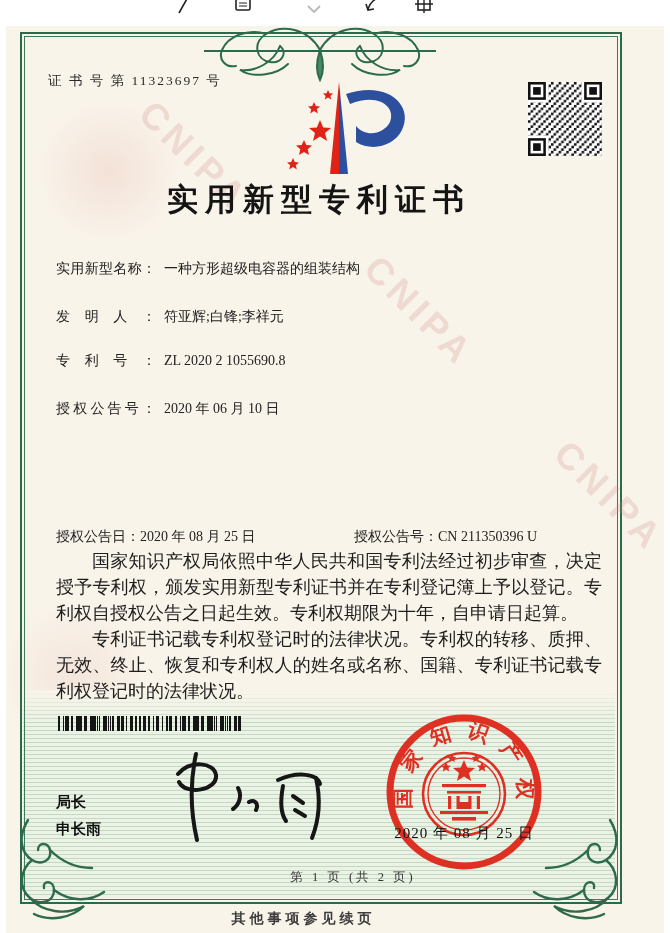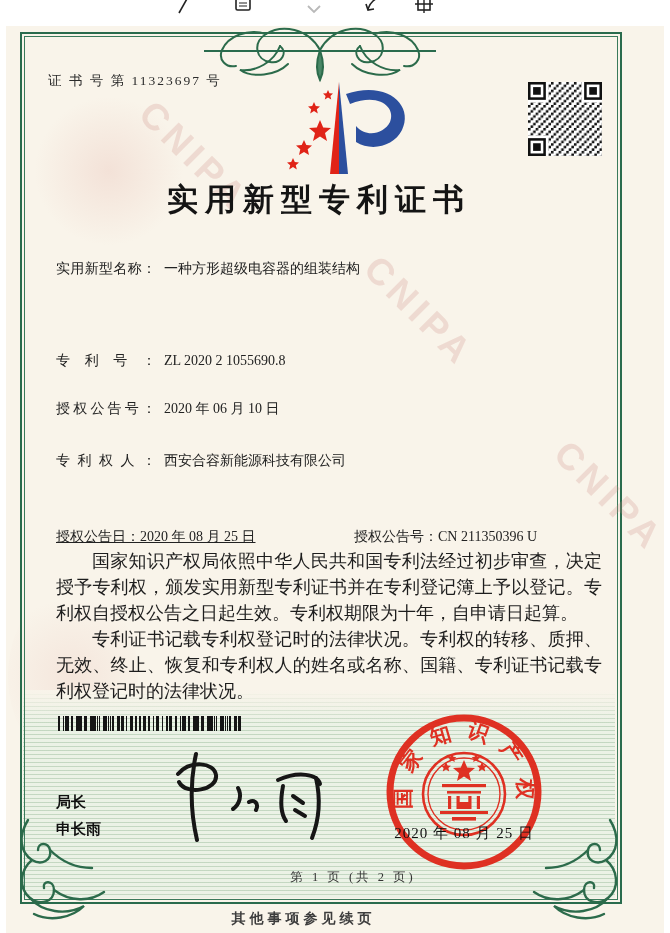--- a/index.html
+++ b/index.html
@@ -32,21 +32,21 @@
   .certno{left:42px;top:46px;font-size:13.5px;letter-spacing:2px;color:#2b2b2b;}
 
   .title{left:14px;top:153px;width:598px;text-align:center;font-size:31px;color:#141414;
     letter-spacing:7px;font-weight:600;}
 
   .row{left:50px;font-size:14px;color:#222;white-space:nowrap;}
   .f-label{display:inline-block;width:100px;text-align:justify;text-align-last:justify;}
   .f-value{margin-left:8px;}
   .addr-val{display:inline-block;margin-left:8px;width:436px;white-space:normal;line-height:24px;vertical-align:top;}
 
-  .grant-row{left:50px;top:502px;font-size:14px;color:#222;white-space:nowrap;text-decoration:underline;}
+  .grant-row{left:50px;top:502px;font-size:14px;color:#222;white-space:nowrap;}
   .grant-no{position:absolute;left:298px;top:0;white-space:nowrap;}
 
   .bodytext{left:50px;top:522px;width:546px;font-size:18px;line-height:26px;color:#1d1d1d;
     text-align:justify;}
   .bodytext p{margin:0;text-indent:2em;}
 
   .barcode{left:52px;top:690px;width:183px;height:15px;
     background:
       repeating-linear-gradient(90deg,#151515 0 2px,transparent 2px 5px,#151515 5px 6px,transparent 6px 9px),
       repeating-linear-gradient(90deg,#151515 0 1px,transparent 1px 7px,#151515 7px 10px,transparent 10px 13px);}
@@ -175,28 +175,28 @@
           <rect x="1" y="23" width="5" height="5" fill="#fff"></rect>
           <rect x="2" y="24" width="3" height="3" fill="#111"></rect>
       </g>
     </svg>
 
     <div class="abs title">实用新型专利证书</div>
 
     <div class="abs row" style="top:234px">
       <span class="f-label">实用新型名称：</span><span class="f-value">一种方形超级电容器的组装结构</span>
     </div>
+    <div class="abs row" style="top:282px">
+      <span class="f-label">发明人：</span><span class="f-value">符亚辉;白锋;李祥元</span>
+    </div>
     <div class="abs row" style="top:326px">
       <span class="f-label">专利号：</span><span class="f-value">ZL 2020 2 1055690.8</span>
     </div>
     <div class="abs row" style="top:374px">
       <span class="f-label">授权公告号：</span><span class="f-value">2020 年 06 月 10 日</span>
-    </div>
-    <div class="abs row" style="top:426px">
-      <span class="f-label">专利权人：</span><span class="f-value">西安合容新能源科技有限公司</span>
     </div>
 
     <div class="abs grant-row">
       <span>授权公告日：</span><span>2020 年 08 月 25 日</span>
       <span class="grant-no"><span>授权公告号：</span><span>CN 211350396 U</span></span>
     </div>
 
     <div class="abs bodytext">
       <p>国家知识产权局依照中华人民共和国专利法经过初步审查，决定授予专利权，颁发实用新型专利证书并在专利登记簿上予以登记。专利权自授权公告之日起生效。专利权期限为十年，自申请日起算。</p>
       <p>专利证书记载专利权登记时的法律状况。专利权的转移、质押、无效、终止、恢复和专利权人的姓名或名称、国籍、专利证书记载专利权登记时的法律状况。</p>

